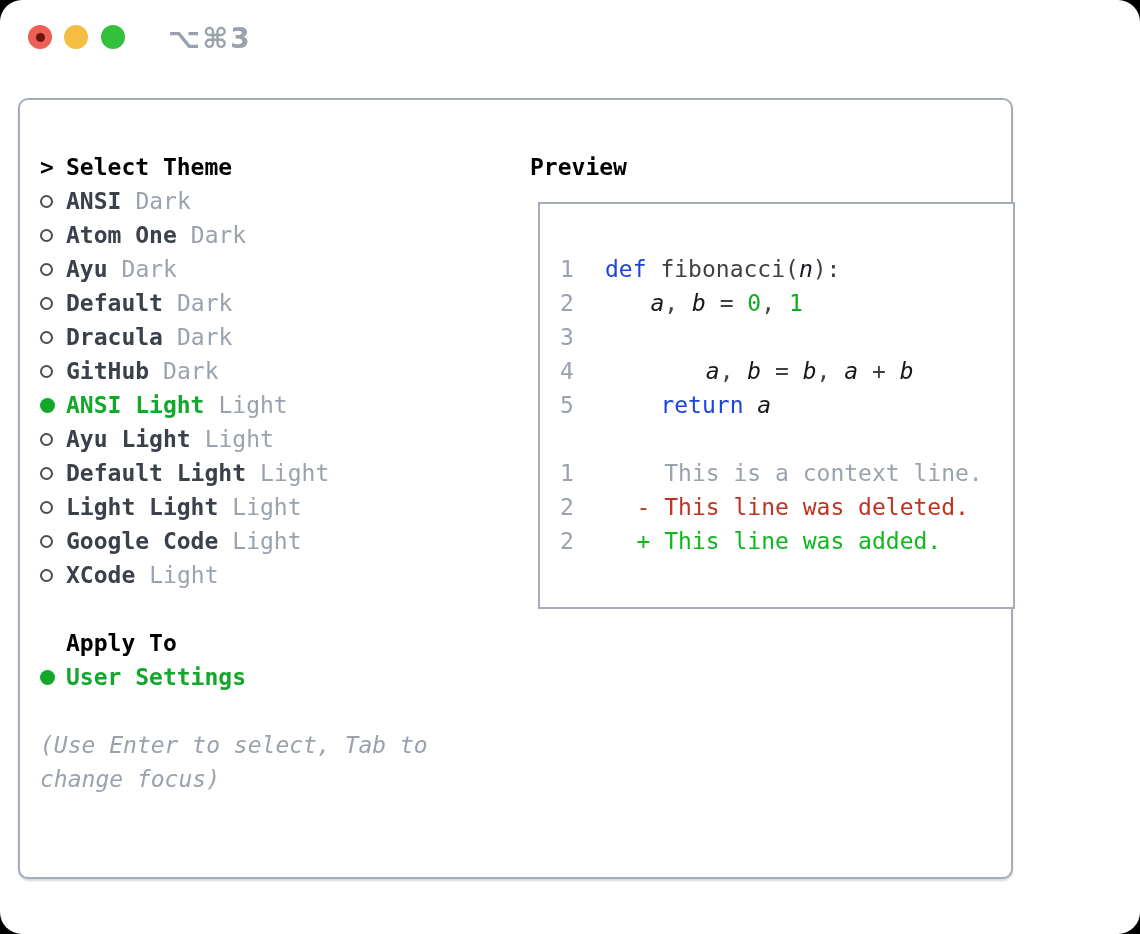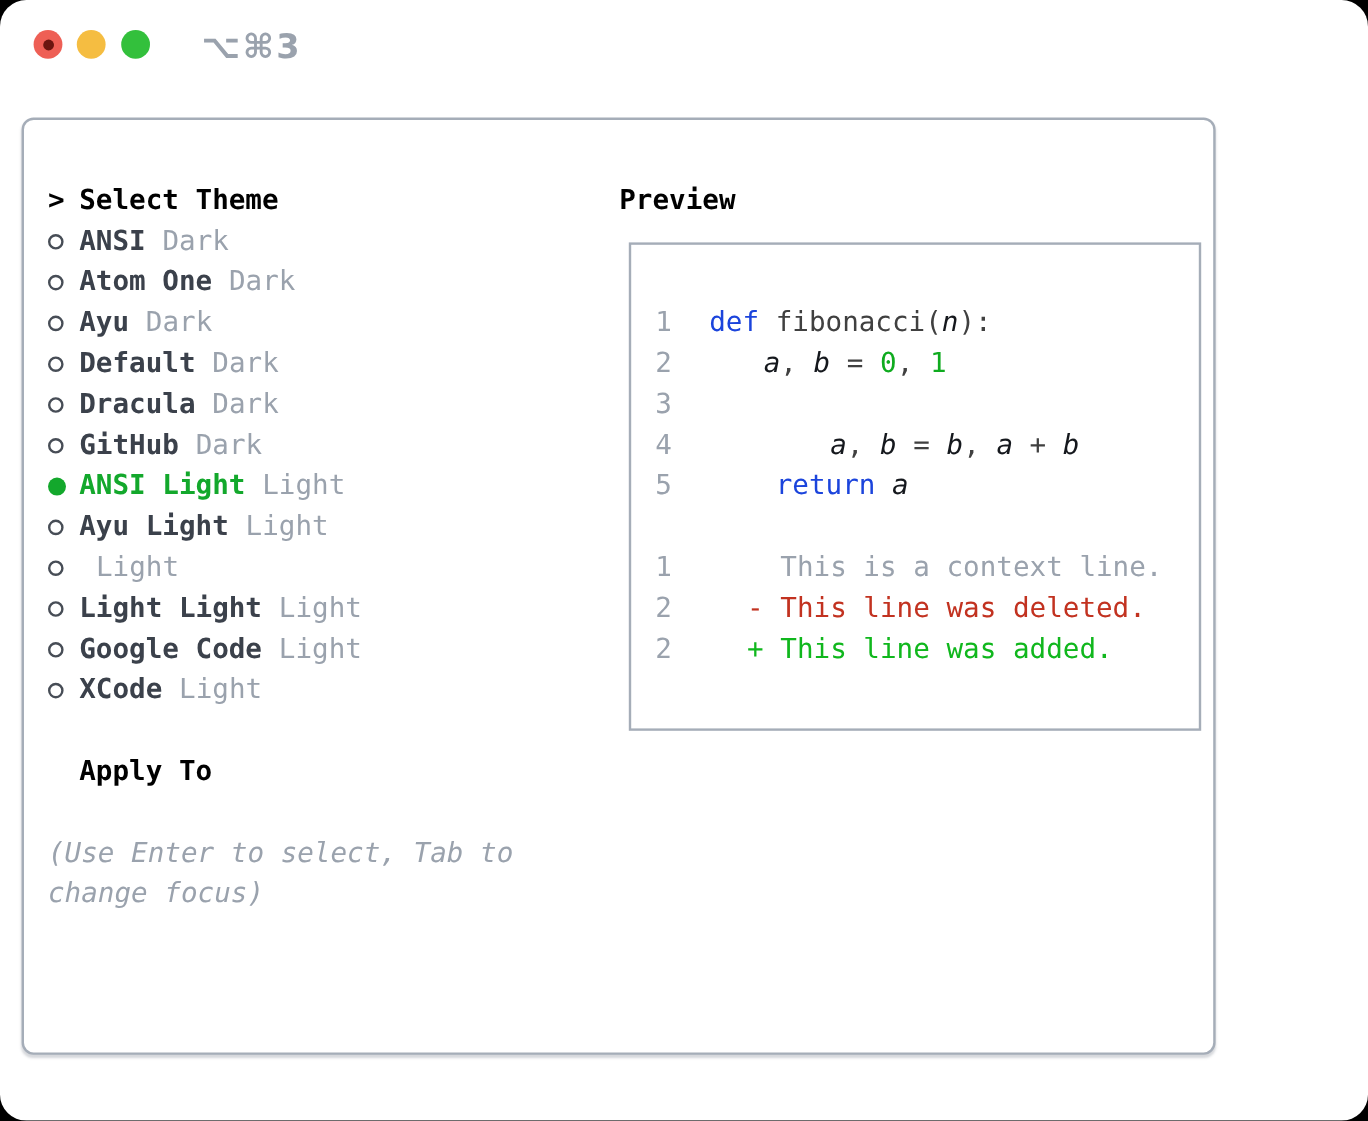--- a/index.html
+++ b/index.html
@@ -32,21 +32,21 @@
   .header-label{font-weight:bold;color:#000;}
   .radio{width:13px;height:13px;box-sizing:border-box;border:2px solid #474d56;border-radius:50%;}
   .radio.selected{width:15px;height:15px;border:none;background:var(--accent-green,#13a82c);}
   .name{color:var(--text-dark,#3b414b);font-weight:bold;}
   .name.selected{color:var(--accent-green,#13a82c);}
   .tag{color:var(--muted-gray,#9aa2ad);margin-left:14px;}
   .spacer{height:34px;}
   .help{color:var(--muted-gray,#9aa2ad);line-height:34px;font-size:23px;font-style:italic;}
 
   
-  .right-col{position:absolute;left:480px;top:50px;}
+  .right-col{position:absolute;left:494px;top:50px;}
   .preview-title{height:34px;line-height:34px;font-size:23px;font-weight:bold;color:#000;margin-left:16px;}
   .preview-box{margin-top:18px;margin-left:24px;width:477px;height:407px;box-sizing:border-box;
                border:2px solid var(--panel-border,#9aa3af);background:#fff;
                padding:48px 0 0 20px;overflow:hidden;}
   .code-line{display:flex;height:34px;line-height:34px;font-size:23px;white-space:pre;}
   .gutter{flex:0 0 35px;width:35px;color:var(--muted-gray,#9aa2ad);}
   .code-content{white-space:pre;}
   .seg-plain{color:#404040;}
   .seg-kw{color:var(--token-blue,#1b44dc);margin-left:10px;}
   .seg-fn{color:var(--token-cyan,#12bdc9);}
@@ -133,20 +133,21 @@
               <span class="slot">
                 <span class="radio"></span>
               </span>
               <span class="name">Ayu Light</span>
               <span class="tag">Light</span>
             </div>
             <div class="row">
               <span class="slot">
                 <span class="radio"></span>
               </span>
+              <span class="name">Default Light</span>
               <span class="tag">Light</span>
             </div>
             <div class="row">
               <span class="slot">
                 <span class="radio"></span>
               </span>
               <span class="name">Light Light</span>
               <span class="tag">Light</span>
             </div>
             <div class="row">
@@ -166,20 +167,26 @@
           </div>
 
         <div class="spacer"></div>
 
         <div class="row">
           <span class="slot"></span>
           <span class="header-label">Apply To</span>
         </div>
 
         <div id="apply-list">
+            <div class="row">
+              <span class="slot">
+                <span class="radio selected"></span>
+              </span>
+              <span class="name selected">User Settings</span>
+            </div>
           </div>
 
         <div class="spacer"></div>
 
         <div class="help">
           <div>(Use Enter to select, Tab to</div>
           <div>change focus)</div>
         </div>
       </div>
 

